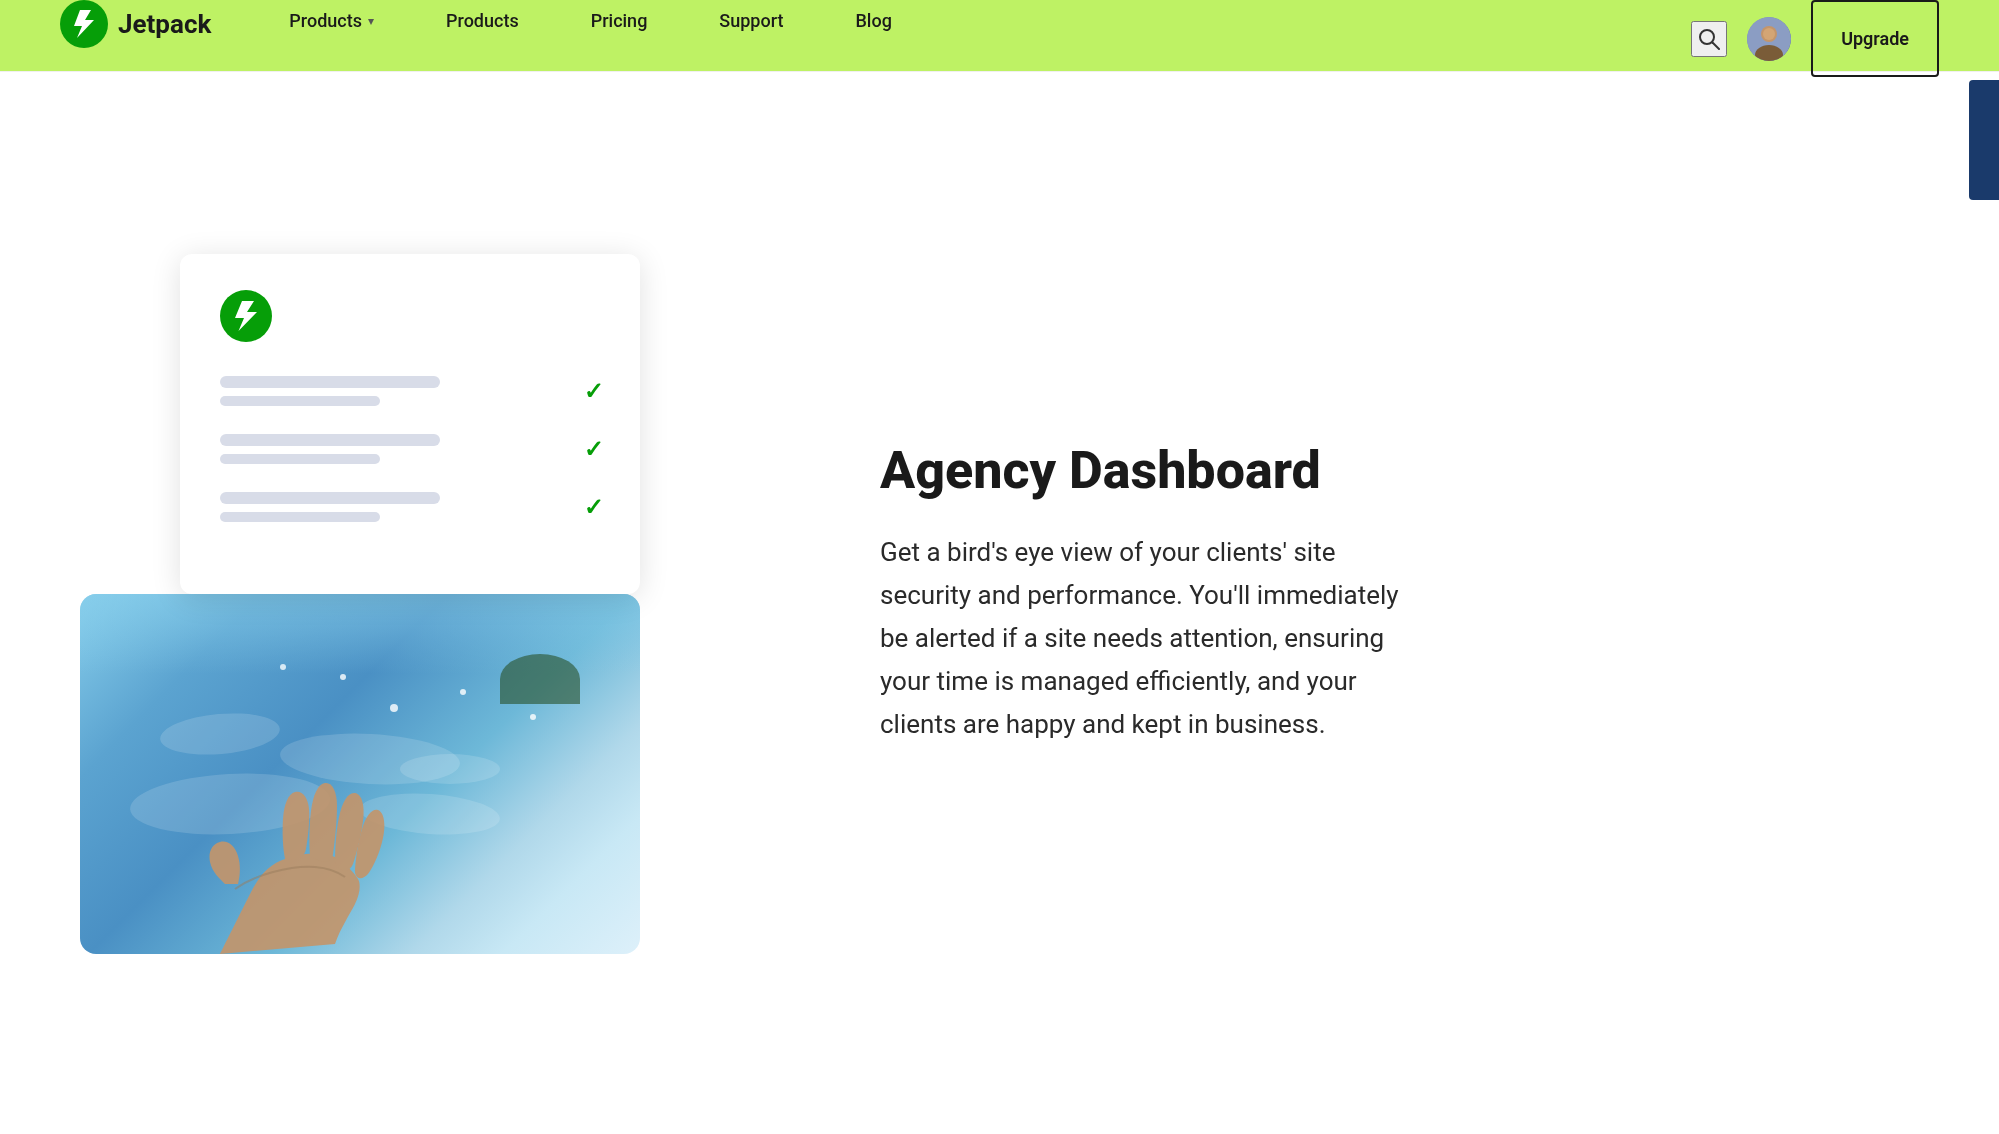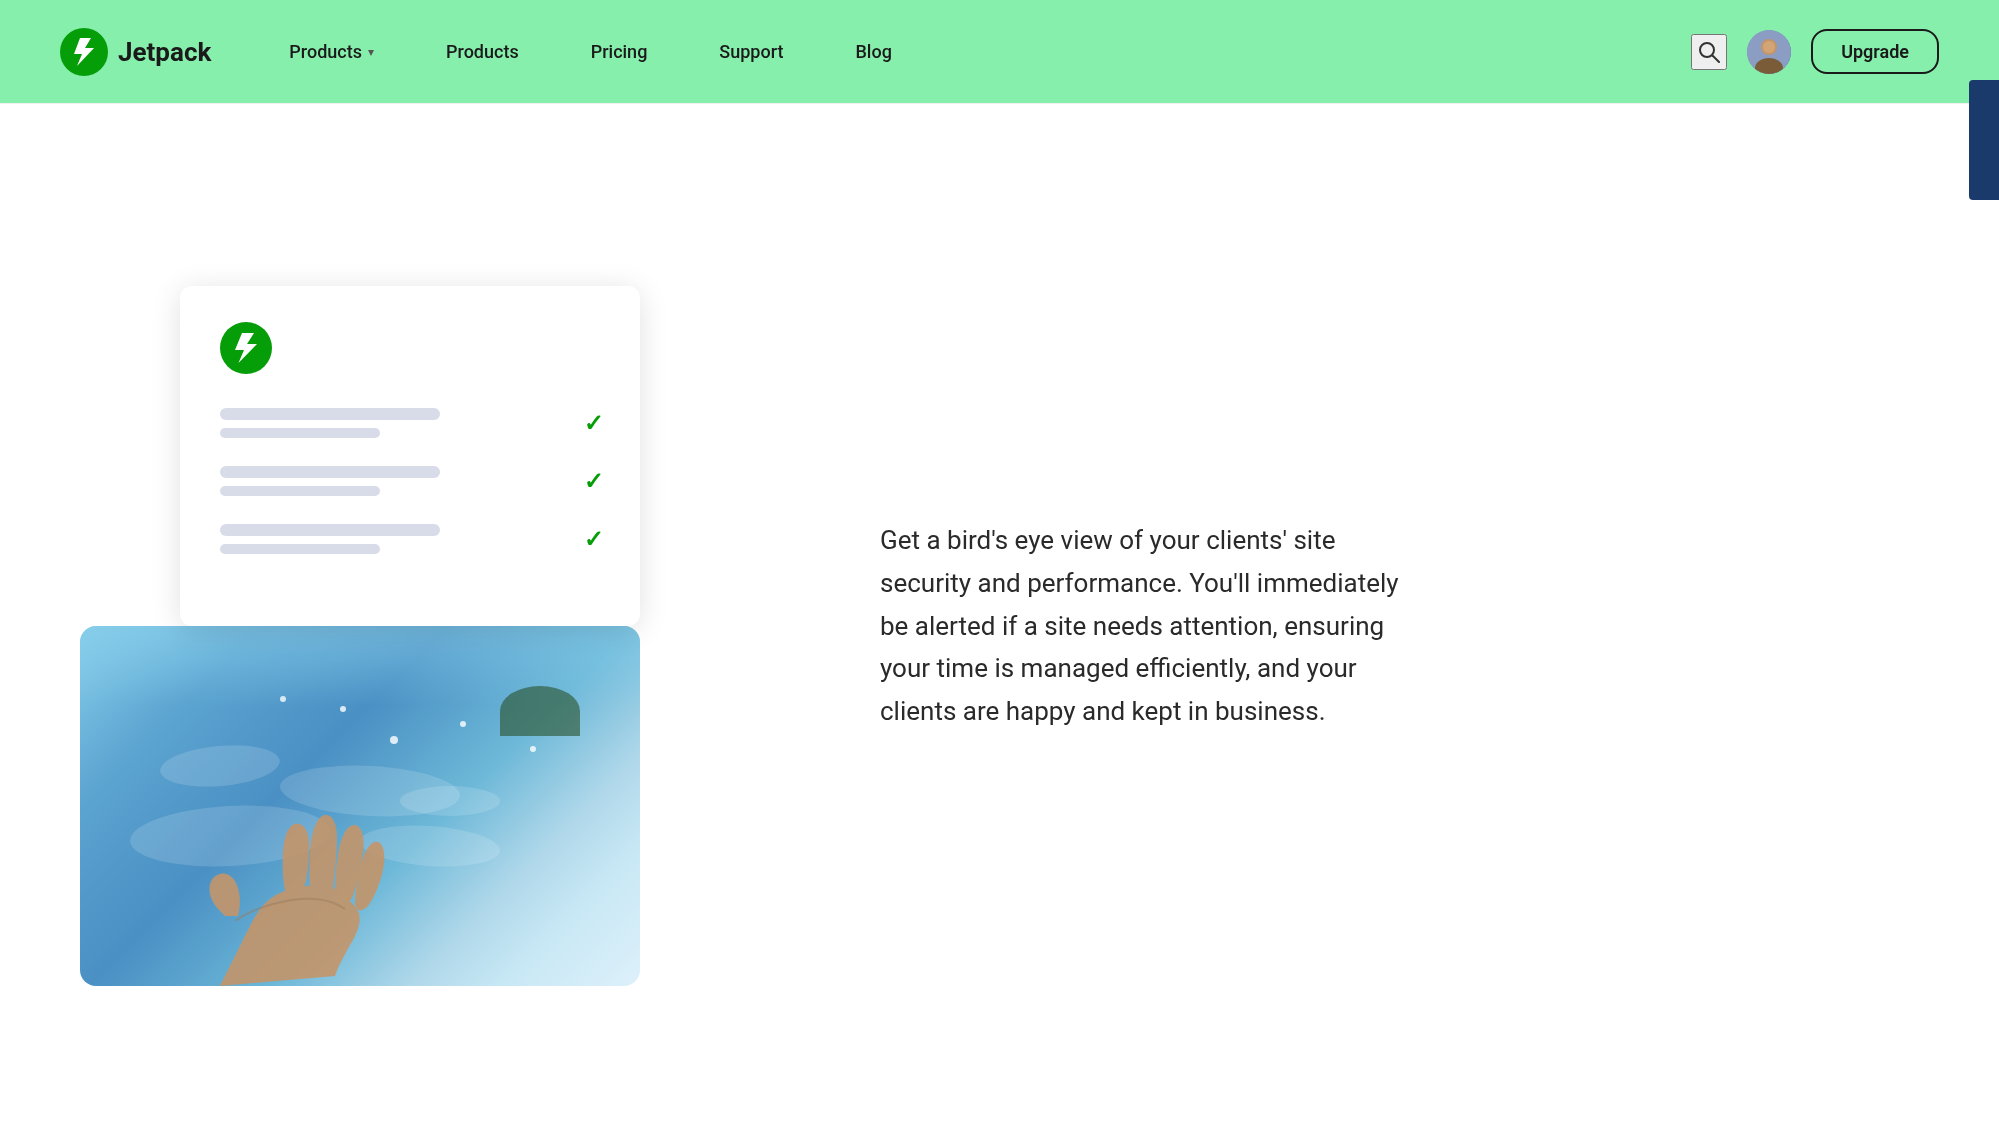--- a/index.html
+++ b/index.html
@@ -12,24 +12,24 @@
       font-family: -apple-system, BlinkMacSystemFont, 'Segoe UI', Roboto, Helvetica, Arial, sans-serif;
       background: #ffffff;
       width: 1999px;
       min-height: 1134px;
       overflow-x: hidden;
     }
 
     
     .navbar {
       display: flex;
-      align-items: center;
+      align-items: flex-start;
       padding: 0 60px;
-      height: 104px;
-      background: #86efac;
+      height: 72px;
+      background: #bef264;
       border-bottom: 1px solid #f0f0f0;
       position: relative;
       z-index: 10;
     }
 
     .logo-area {
       display: flex;
       align-items: center;
       gap: 10px;
       text-decoration: none;
@@ -94,24 +94,24 @@
       border-radius: 50%;
       background: linear-gradient(135deg, #8b9dc3 0%, #6b7fb8 50%, #4a5fa8 100%);
       display: flex;
       align-items: center;
       justify-content: center;
       overflow: hidden;
       cursor: pointer;
     }
 
     .upgrade-btn {
-      padding: 10px 28px;
+      padding: 26px 28px;
       border: 2px solid #1a1a1a;
       background: transparent;
-      border-radius: 16px;
+      border-radius: 4px;
       font-size: 18px;
       font-weight: 600;
       color: #1a1a1a;
       cursor: pointer;
       text-decoration: none;
     }
 
     
     .main-content {
       display: flex;
@@ -424,18 +424,19 @@
 
         <div style="position:absolute;top:0;left:0;right:0;height:80px;background:linear-gradient(to bottom, rgba(135,206,235,0.6), transparent);"></div>
 
         <div style="position:absolute;top:60px;right:60px;width:80px;height:50px;background:rgba(40,80,40,0.6);border-radius:50% 50% 0 0;"></div>
       </div>
     </div>
 
   </div>
 
   <div class="text-area">
+    <h1 class="section-title">Agency Dashboard</h1>
     <p class="section-desc">Get a bird's eye view of your clients' site security and performance. You'll immediately be alerted if a site needs attention, ensuring your time is managed efficiently, and your clients are happy and kept in business.</p>
   </div>
 
 </main>
 
 <div class="right-edge-deco"></div>
 
 </body></html>

